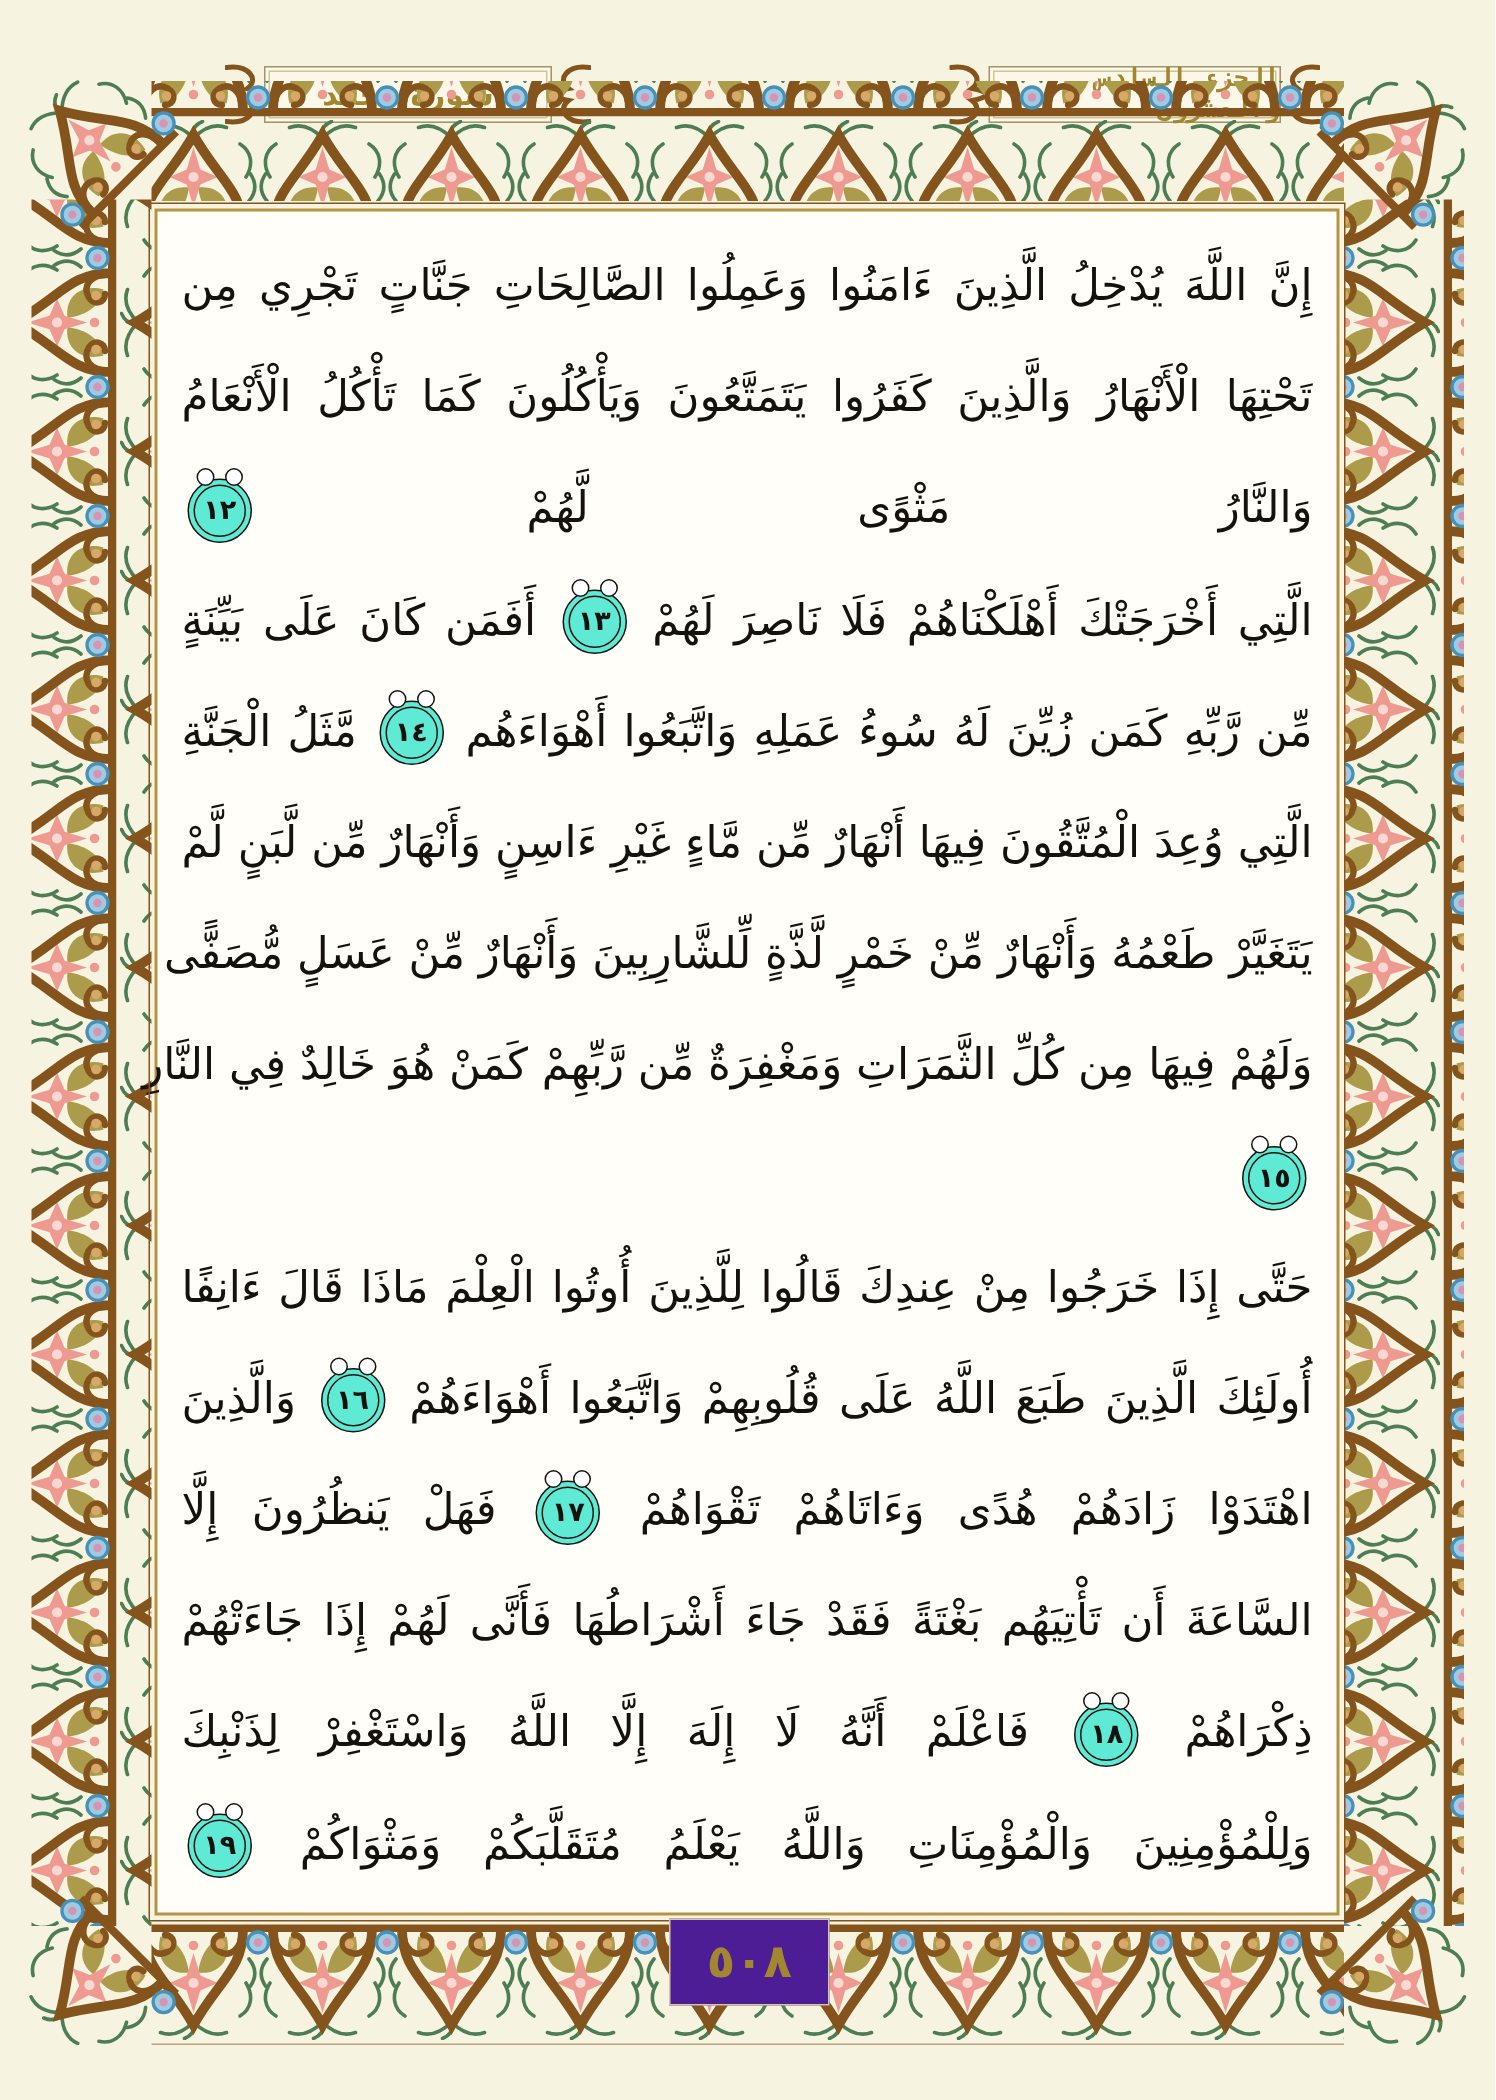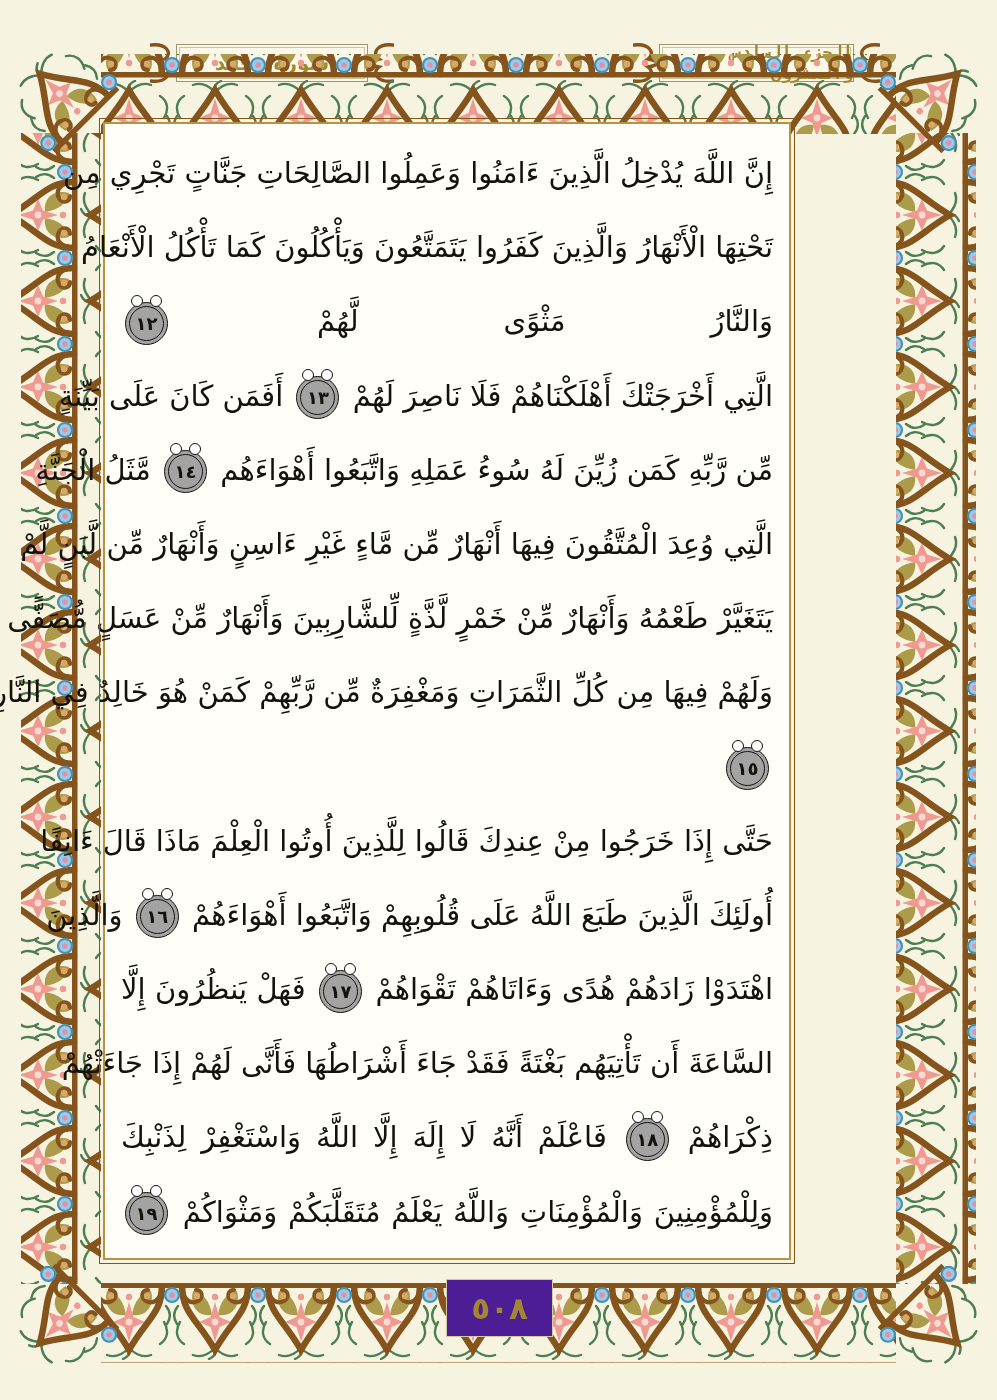--- a/index.html
+++ b/index.html
@@ -38,38 +38,38 @@
   .c-brown-s2{stroke:var(--brown); stroke-width:4.2; fill:none; stroke-linecap:round;}
   .c-green-s{stroke:var(--green); stroke-width:2.4; fill:none; stroke-linecap:round;}
   .c-olive-f{fill:var(--olive);}
   .c-pink-f{fill:var(--pink);}
   .c-pinklight-f{fill:var(--pink_light);}
   .c-orange-f{fill:var(--orange);}
   .c-blue-f{fill:var(--blue); stroke:var(--blue_ring); stroke-width:2.2;}
   .c-bluepink-f{fill:var(--blue_center);}
   
   .text-panel{
-    position:absolute; left:103px; top:122px; width:688px; height:1138px;
+    position:absolute; left:103px; top:139px; width:790px; height:1138px;
     background:var(--panel_bg);
     border:2px solid var(--gold);
     outline:1.5px solid var(--brown); outline-offset:3px;
     z-index:2; box-sizing:border-box;
   }
   .lines{padding:12px 16px 0 16px;}
   .qline{
     height:74.2px; line-height:74.2px;
     direction:rtl; text-align:justify; text-align-last:justify;
     font-size:29px; color:var(--ink); white-space:nowrap;
   }
   .qtext{color:var(--ink);}
   
   .vmark{
     display:inline-flex; align-items:center; justify-content:center;
     width:41px; height:41px; border:1.6px solid var(--ink); border-radius:50%;
-    background:#a3a3a3; position:relative; vertical-align:middle; margin:0 4px;
+    background:#5eead4; position:relative; vertical-align:middle; margin:0 4px;
     line-height:normal;
   }
   .vmark::before,.vmark::after{
     content:""; position:absolute; top:-8px; width:10px; height:10px;
     background:#fff; border:1.6px solid var(--ink); border-radius:50%;
   }
   .vmark::before{right:5px;}
   .vmark::after{left:5px;}
   .vnum{
     display:flex; align-items:center; justify-content:center;

